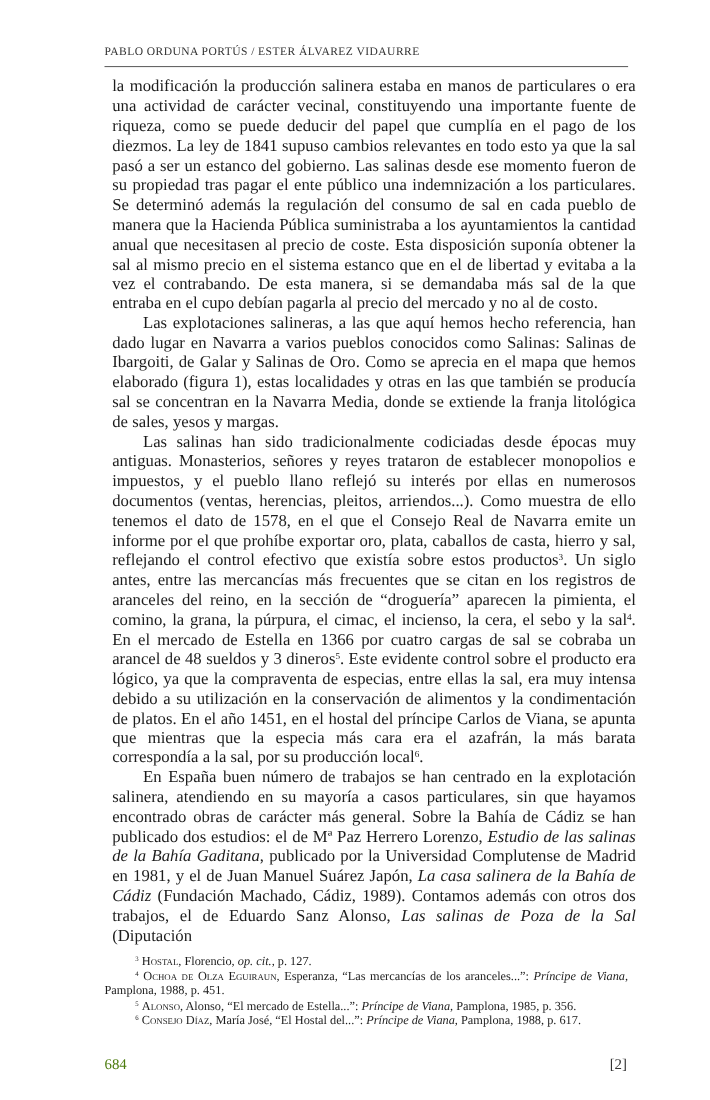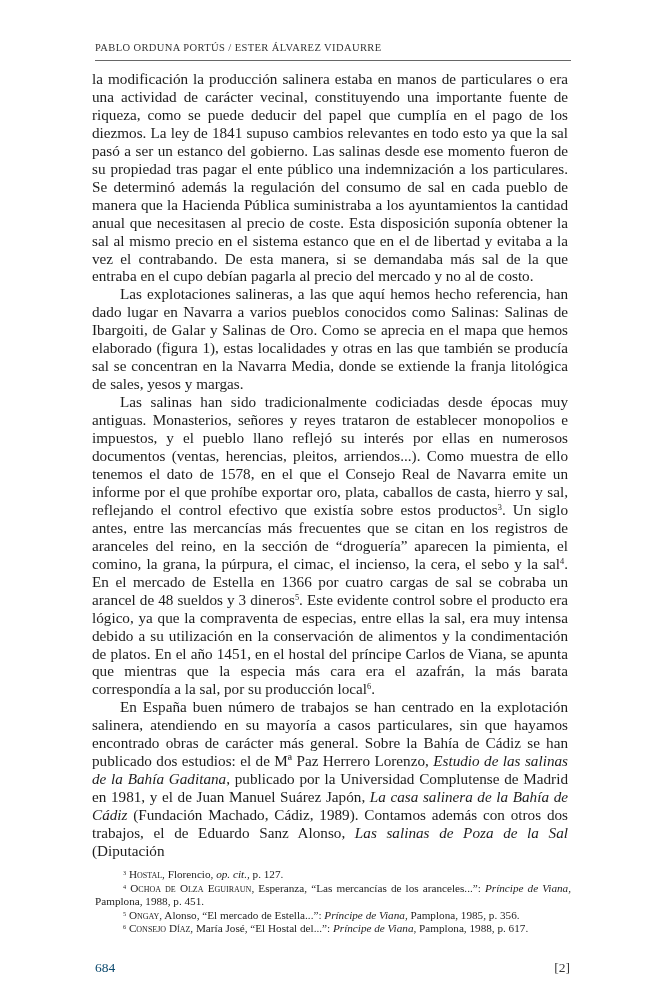--- a/index.html
+++ b/index.html
@@ -2,46 +2,46 @@
 <html><head>
 <meta charset="utf-8">
 <style>
   html, body { margin: 0; padding: 0; background: #ffffff; }
   body { width: 645px; height: 1000px; position: relative; overflow: hidden;
          font-family: "Liberation Serif", "DejaVu Serif", serif; color: #1c1c1c; }
   .running-head { position: absolute; left: 95px; width: 476px; top: 42px;
          text-align: left; font-size: 10.5px; letter-spacing: 0.4px; color: #333; }
   .head-rule { position: absolute; left: 95px; width: 476px; top: 60px; height: 0;
          border-top: 1px solid #666; }
-  .body-text { position: absolute; left: 92px; width: 476px; top: 70px;
+  .body-text { position: absolute; left: 102px; width: 476px; top: 70px;
          font-size: 15.2px; line-height: 17.95px; text-align: justify; hyphens: manual; }
   .body-text p { margin: 0; }
   .body-text p.indent { text-indent: 28px; }
   sup { font-size: 0.55em; line-height: 0; vertical-align: 0.55em; }
   .sc { font-variant: small-caps; }
   .footnotes { position: absolute; left: 95px; width: 476px; top: 868px;
          font-size: 11.2px; line-height: 13.6px; text-align: justify; }
   .footnotes p { margin: 0; text-indent: 28px; }
-  .folio-left { position: absolute; left: 95px; top: 960px; font-size: 13.5px; color: #0c4a6e; }
+  .folio-left { position: absolute; left: 95px; top: 960px; font-size: 13.5px; color: #4d7c0f; }
   .folio-right { position: absolute; right: 75px; top: 960px; font-size: 13.5px; color: #333; }
 </style>
 </head>
 <body>
 
 <div class="running-head"><span class="sc">PABLO ORDUNA PORTÚS / ESTER ÁLVAREZ VIDAURRE</span></div>
 <div class="head-rule"></div>
 
 <div class="body-text">
   <p><span>la modificación la producción salinera estaba en manos de particulares o era una actividad de carácter vecinal, constituyendo una importante fuente de riqueza, como se puede deducir del papel que cumplía en el pago de los diezmos. La ley de 1841 supuso cambios relevantes en todo esto ya que la sal pasó a ser un estanco del gobierno. Las salinas desde ese momento fueron de su propiedad tras pagar el ente público una indemnización a los particulares. Se determinó además la regulación del consumo de sal en cada pueblo de manera que la Hacienda Pública suministraba a los ayuntamientos la cantidad anual que necesitasen al precio de coste. Esta disposición suponía obtener la sal al mismo precio en el sistema estanco que en el de libertad y evitaba a la vez el contrabando. De esta manera, si se demandaba más sal de la que entraba en el cupo debían pagarla al precio del mercado y no al de costo.</span></p>
   <p class="indent"><span>Las explotaciones salineras, a las que aquí hemos hecho referencia, han dado lugar en Navarra a varios pueblos conocidos como Salinas: Salinas de Ibargoiti, de Galar y Salinas de Oro. Como se aprecia en el mapa que hemos elaborado (figura 1), estas localidades y otras en las que también se producía sal se concentran en la Navarra Media, donde se extiende la franja litológica de sales, yesos y margas.</span></p>
   <p class="indent"><span>Las salinas han sido tradicionalmente codiciadas desde épocas muy antiguas. Monasterios, señores y reyes trataron de establecer monopolios e impuestos, y el pueblo llano reflejó su interés por ellas en numerosos documentos (ventas, herencias, pleitos, arriendos...). Como muestra de ello tenemos el dato de 1578, en el que el Consejo Real de Navarra emite un informe por el que prohíbe exportar oro, plata, caballos de casta, hierro y sal, reflejando el control efectivo que existía sobre estos productos</span><sup>3</sup><span>. Un siglo antes, entre las mercancías más frecuentes que se citan en los registros de aranceles del reino, en la sección de “droguería” aparecen la pimienta, el comino, la grana, la púrpura, el cimac, el incienso, la cera, el sebo y la sal</span><sup>4</sup><span>. En el mercado de Estella en 1366 por cuatro cargas de sal se cobraba un arancel de 48 sueldos y 3 dineros</span><sup>5</sup><span>. Este evidente control sobre el producto era lógico, ya que la compraventa de especias, entre ellas la sal, era muy intensa debido a su utilización en la conservación de alimentos y la condimentación de platos. En el año 1451, en el hostal del príncipe Carlos de Viana, se apunta que mientras que la especia más cara era el azafrán, la más barata correspondía a la sal, por su producción local</span><sup>6</sup><span>.</span></p>
   <p class="indent"><span>En España buen número de trabajos se han centrado en la explotación salinera, atendiendo en su mayoría a casos particulares, sin que hayamos encontrado obras de carácter más general. Sobre la Bahía de Cádiz se han publicado dos estudios: el de Mª Paz Herrero Lorenzo, </span><i>Estudio de las salinas de la Bahía Gaditana</i><span>, publicado por la Universidad Complutense de Madrid en 1981, y el de Juan Manuel Suárez Japón, </span><i>La casa salinera de la Bahía de Cádiz</i><span> (Fundación Machado, Cádiz, 1989). Contamos además con otros dos trabajos, el de Eduardo Sanz Alonso, </span><i>Las salinas de Poza de la Sal</i><span> (Diputación</span></p>
 </div>
 
 <div class="footnotes">
   <p><sup>3</sup> <span class="sc">Hostal</span><span>, Florencio, </span><i>op. cit.</i><span>, p. 127.</span></p>
   <p><sup>4</sup> <span class="sc">Ochoa de Olza Eguiraun</span><span>, Esperanza, “Las mercancías de los aranceles...”: </span><i>Príncipe de Viana</i><span>, Pamplona, 1988, p. 451.</span></p>
-  <p><sup>5</sup> <span class="sc">Ongay</span><span>, Alonso, “El mercado de Estella...”: </span><i>Príncipe de Viana</i><span>, Pamplona, 1985, p. 356.</span></p>
+  <p><sup>5</sup> <span class="sc">Alonso</span><span>, Alonso, “El mercado de Estella...”: </span><i>Príncipe de Viana</i><span>, Pamplona, 1985, p. 356.</span></p>
   <p><sup>6</sup> <span class="sc">Consejo Díaz</span><span>, María José, “El Hostal del...”: </span><i>Príncipe de Viana</i><span>, Pamplona, 1988, p. 617.</span></p>
 </div>
 
 <div class="folio-left">684</div>
 <div class="folio-right">[2]</div>
 
 </body></html>

